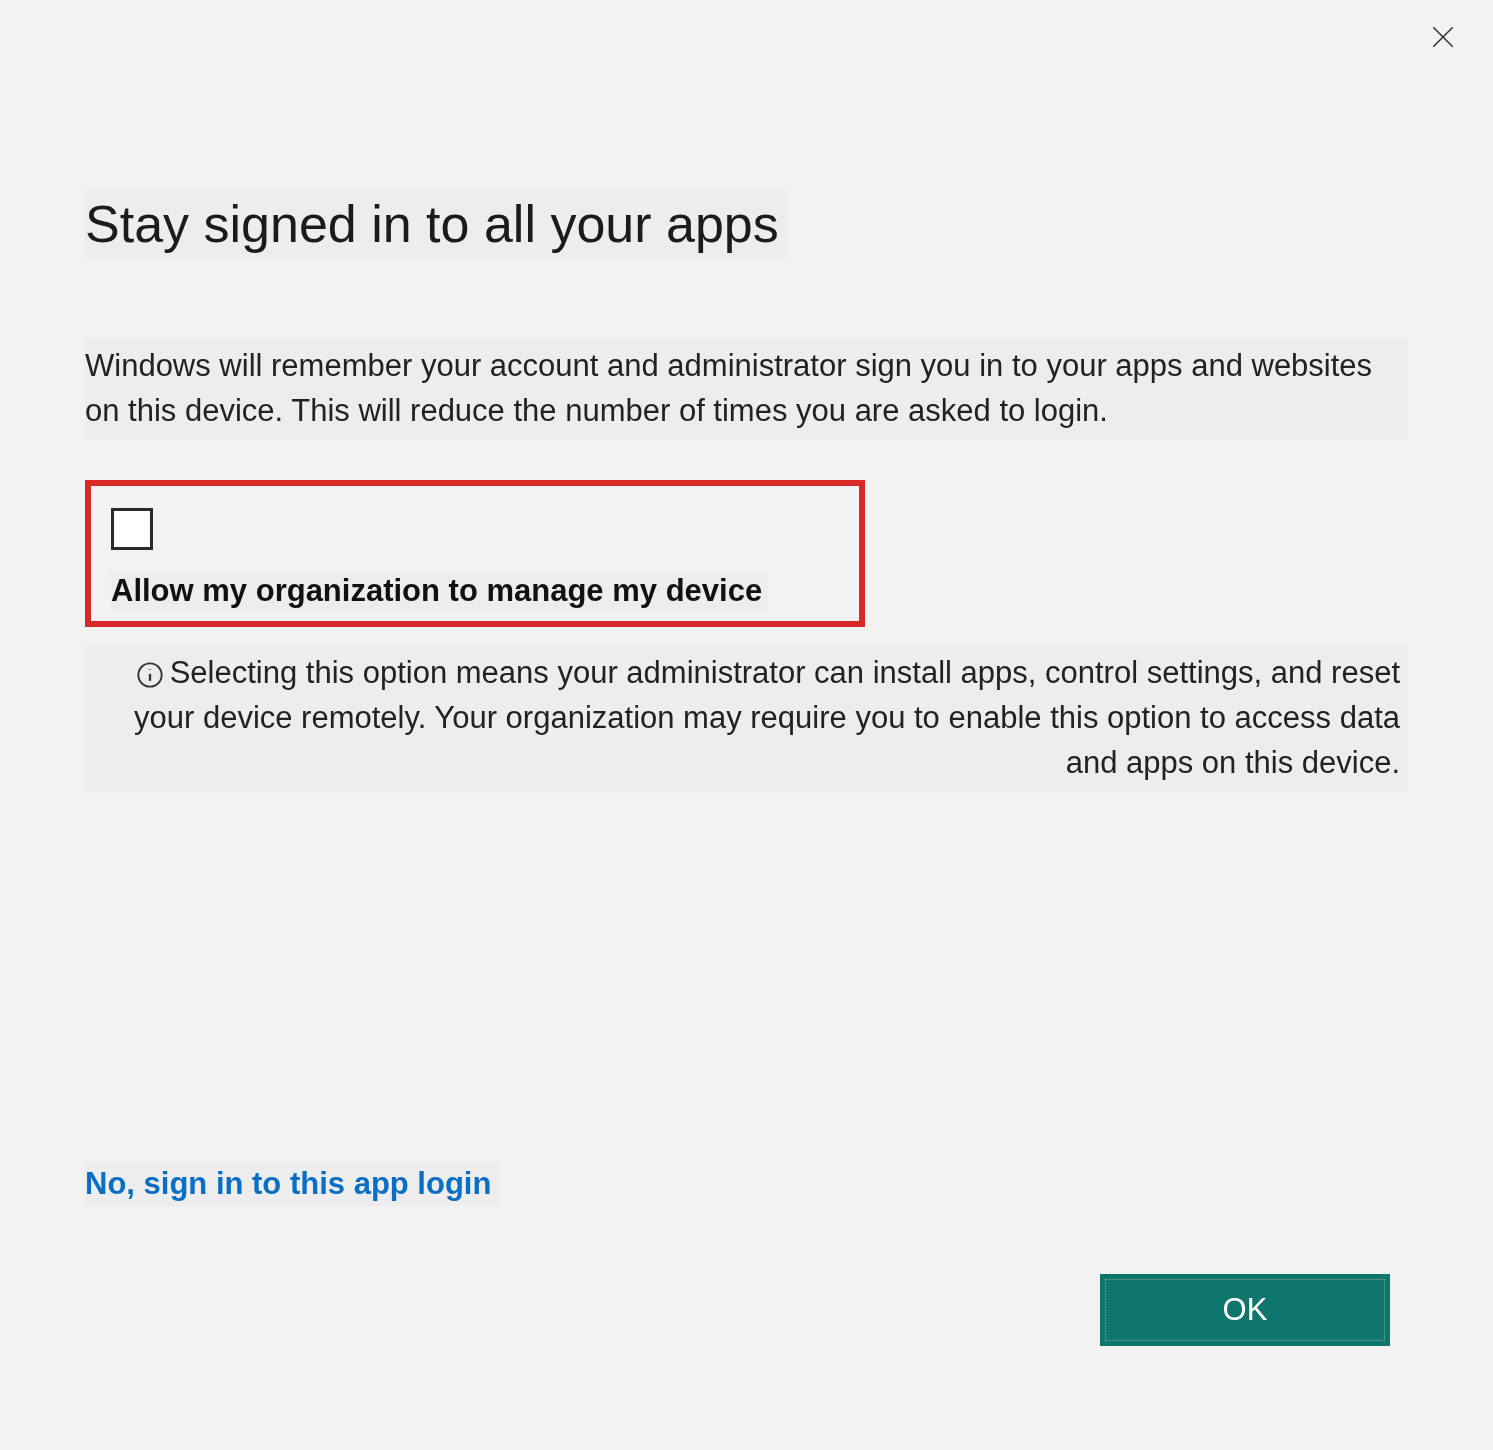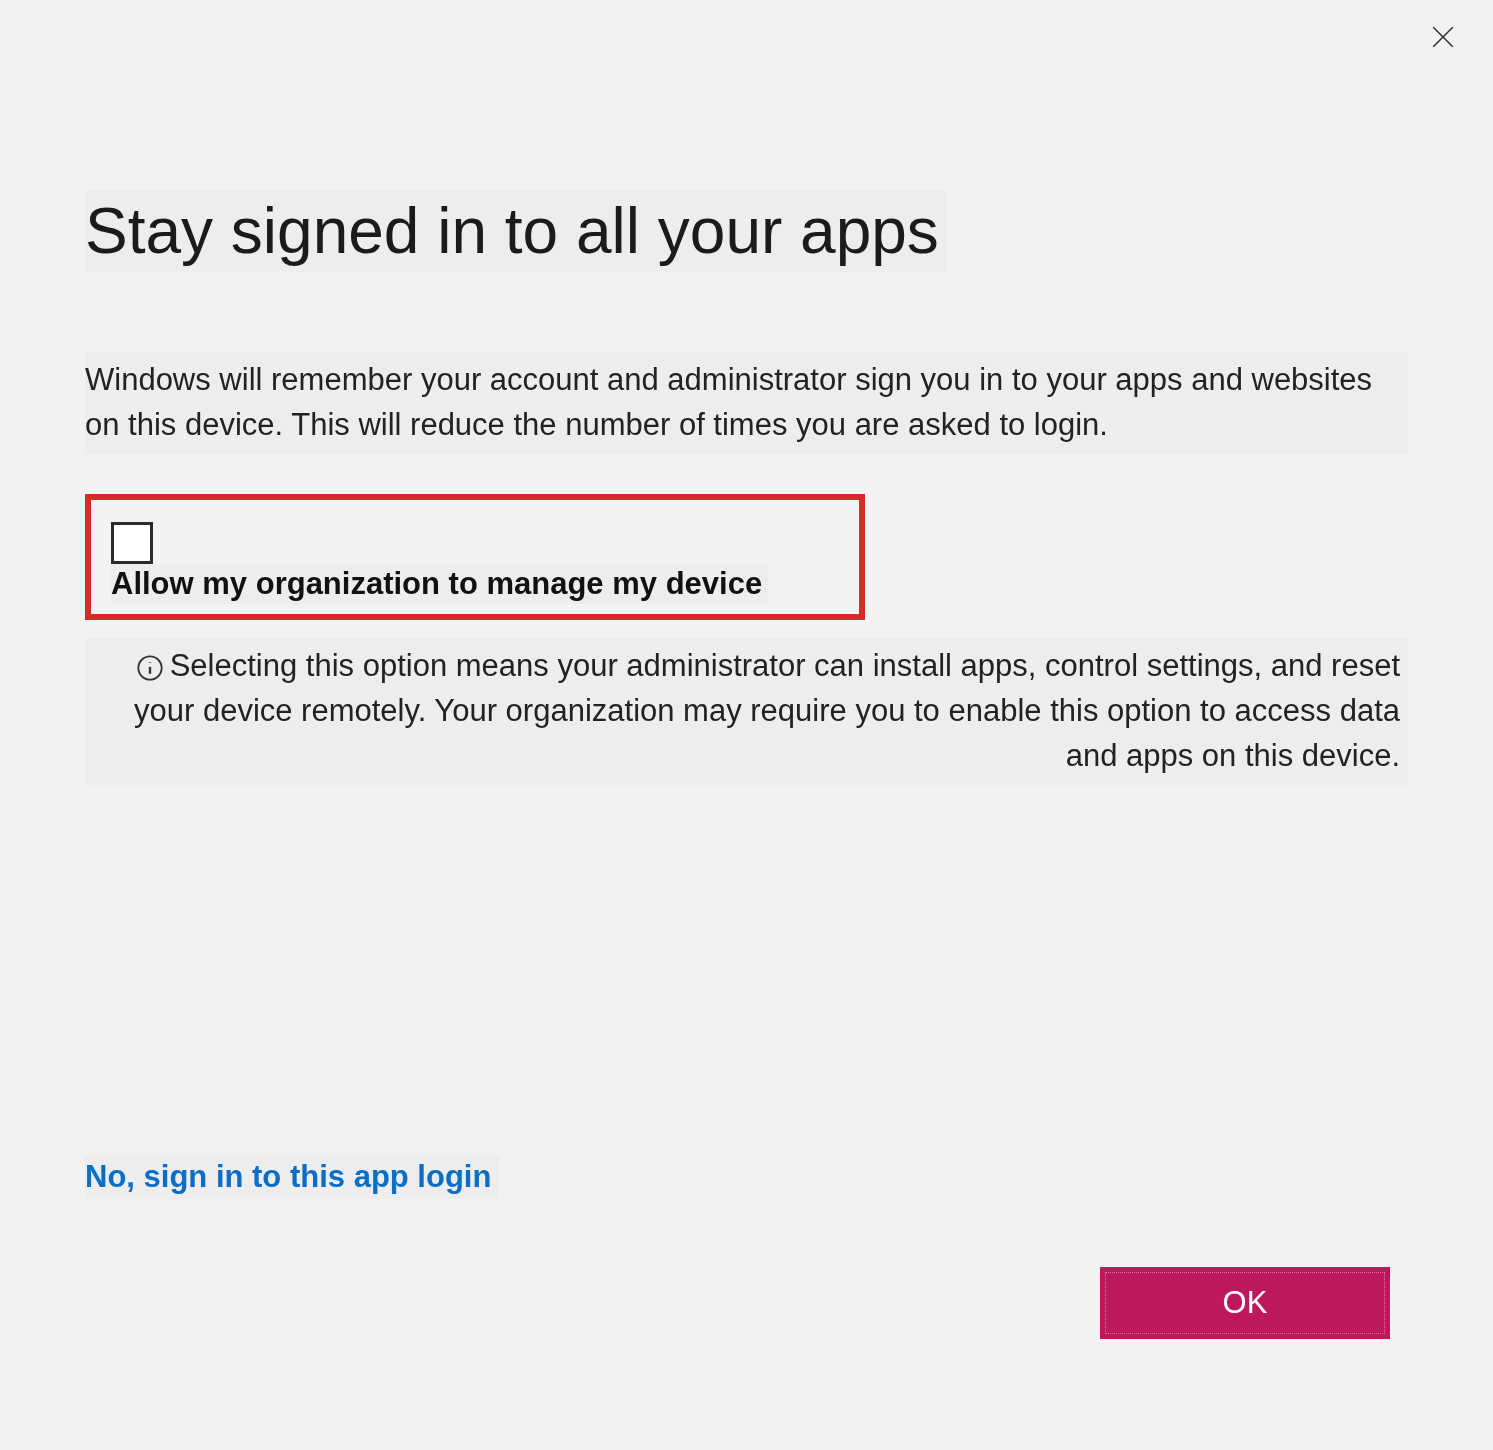--- a/index.html
+++ b/index.html
@@ -36,21 +36,21 @@
     .close-btn svg {
       width: 26px;
       height: 26px;
       stroke: #333;
       stroke-width: 1.5;
     }
     .content {
       padding: 190px 85px 0 85px;
     }
     .title {
-      font-size: 64px;
+      font-size: 52px;
       font-weight: 350;
       color: #1b1b1b;
       background: #ededed;
       display: inline-block;
       padding: 4px 8px 4px 0;
       margin-bottom: 80px;
     }
     .description {
       font-size: 31px;
       font-weight: 400;
@@ -63,21 +63,21 @@
     .highlight-box {
       border: 6px solid #d92a2a;
       padding: 22px 20px 10px 20px;
       width: 780px;
       margin-bottom: 18px;
     }
     .checkbox-row {
       display: flex;
       align-items: flex-start;
       flex-direction: column;
-      gap: 0;
+      gap: 21px;
     }
     .checkbox {
       width: 42px;
       height: 42px;
       border: 3px solid #2b2b2b;
       background: #fff;
       cursor: pointer;
       display: inline-block;
     }
     .checkbox-label {
@@ -115,21 +115,21 @@
       display: inline-block;
       cursor: pointer;
       margin-bottom: 68px;
     }
     .button-row {
       display: flex;
       justify-content: flex-end;
       padding-right: 18px;
     }
     .ok-button {
-      background: #be185d;
+      background: #0f766e;
       color: #fff;
       font-size: 31px;
       font-weight: 400;
       border: none;
       padding: 18px 0;
       width: 290px;
       text-align: center;
       cursor: pointer;
       outline: 1px dotted rgba(255,255,255,0.4);
       outline-offset: -6px;

